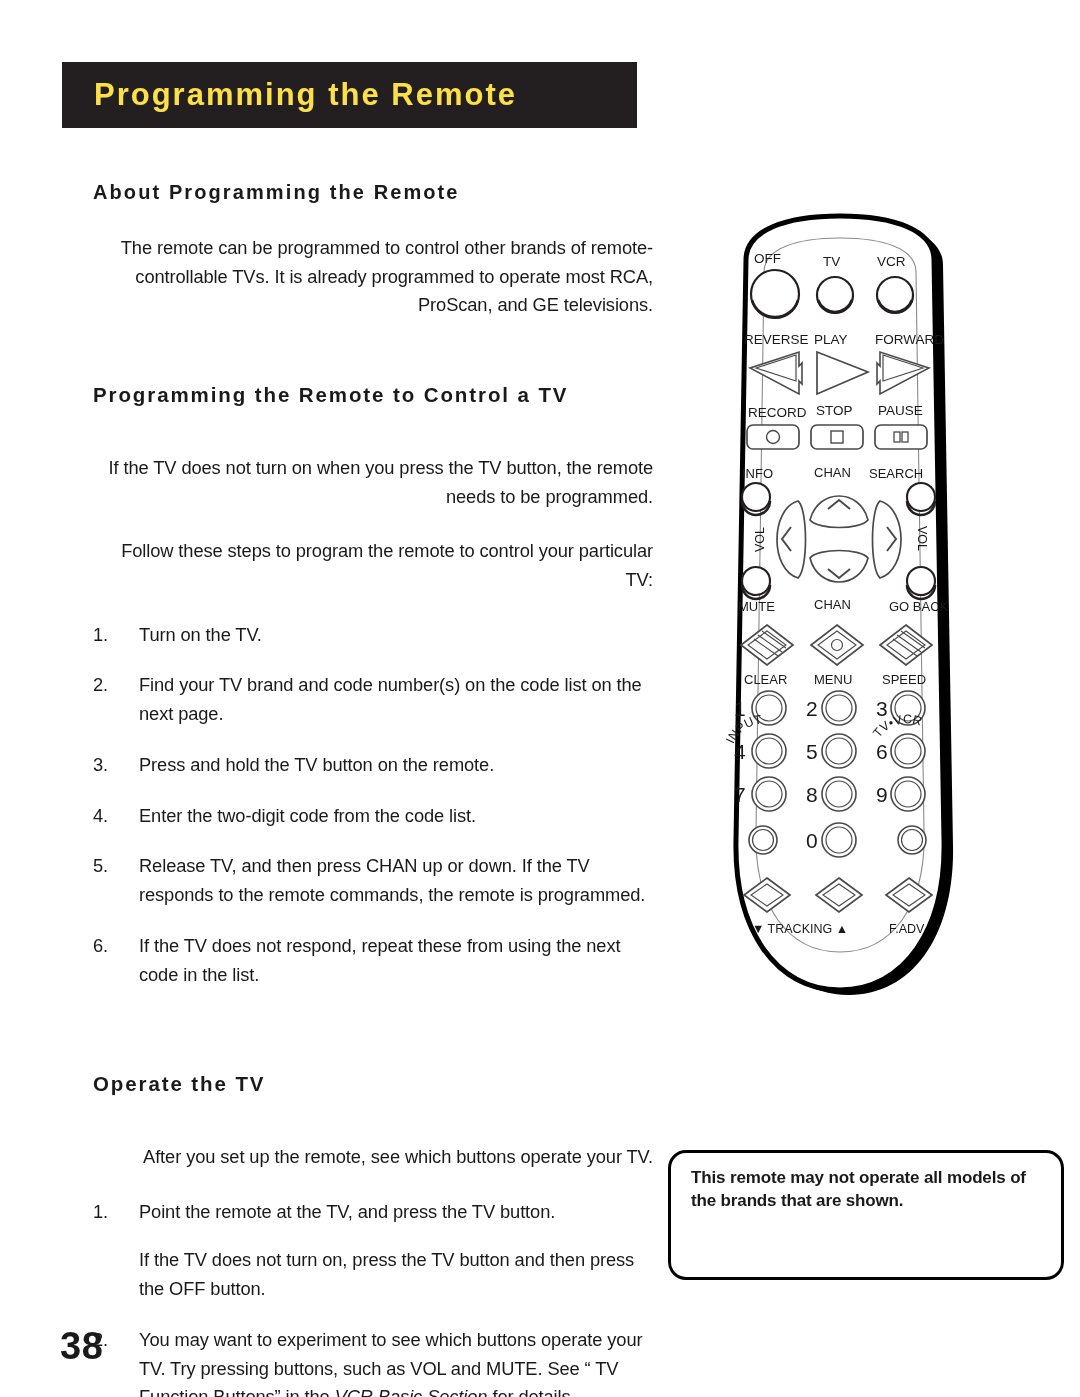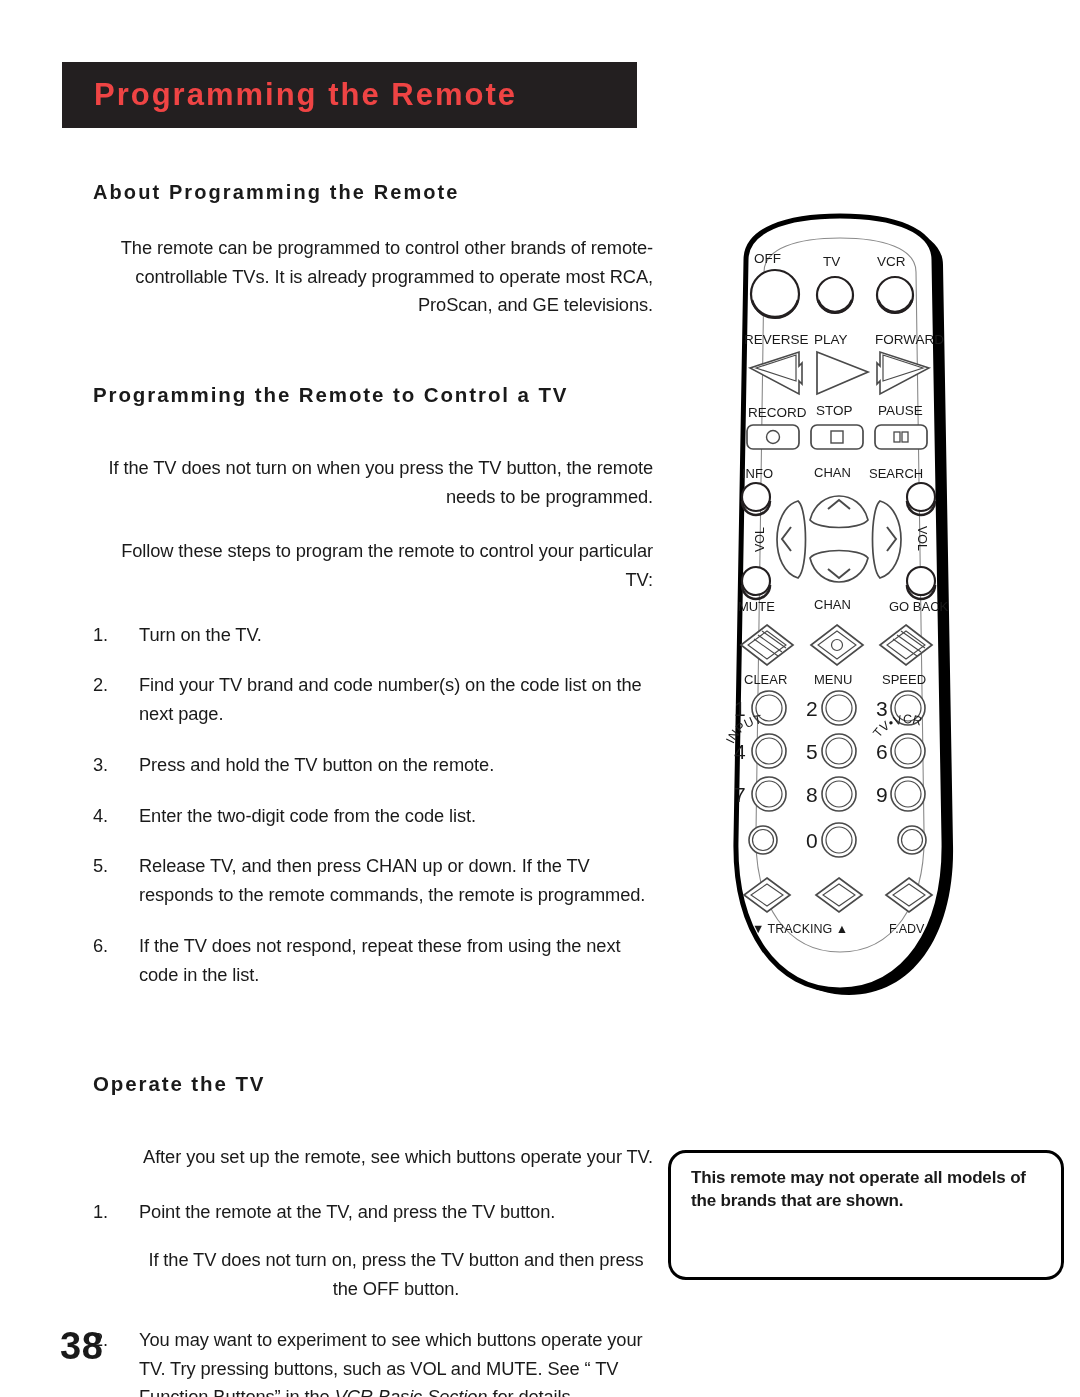--- a/index.html
+++ b/index.html
@@ -21,21 +21,21 @@
     position: absolute;
     left: 62px;
     top: 62px;
     width: 575px;
     height: 66px;
     background: #231f20;
     display: flex;
     align-items: center;
   }
   .banner-title {
-    color: #ef4444;
+    color: #fde047;
     font-size: 31px;
     font-weight: bold;
     letter-spacing: 2.0px;
     padding-left: 32px;
     white-space: nowrap;
   }
 
   
   .content {
     position: absolute;
@@ -83,21 +83,20 @@
   ol.steps li .num {
     position: absolute;
     left: 0;
     top: 0;
     width: 34px;
     text-align: left;
   }
   ol.steps li .sub-para {
     display: block;
     margin-top: 20px;
-    text-align: center;
   }
   .ital { font-style: italic; }
 
   
   .note-box {
     position: absolute;
     left: 668px;
     top: 1150px;
     width: 396px;
     height: 130px;

